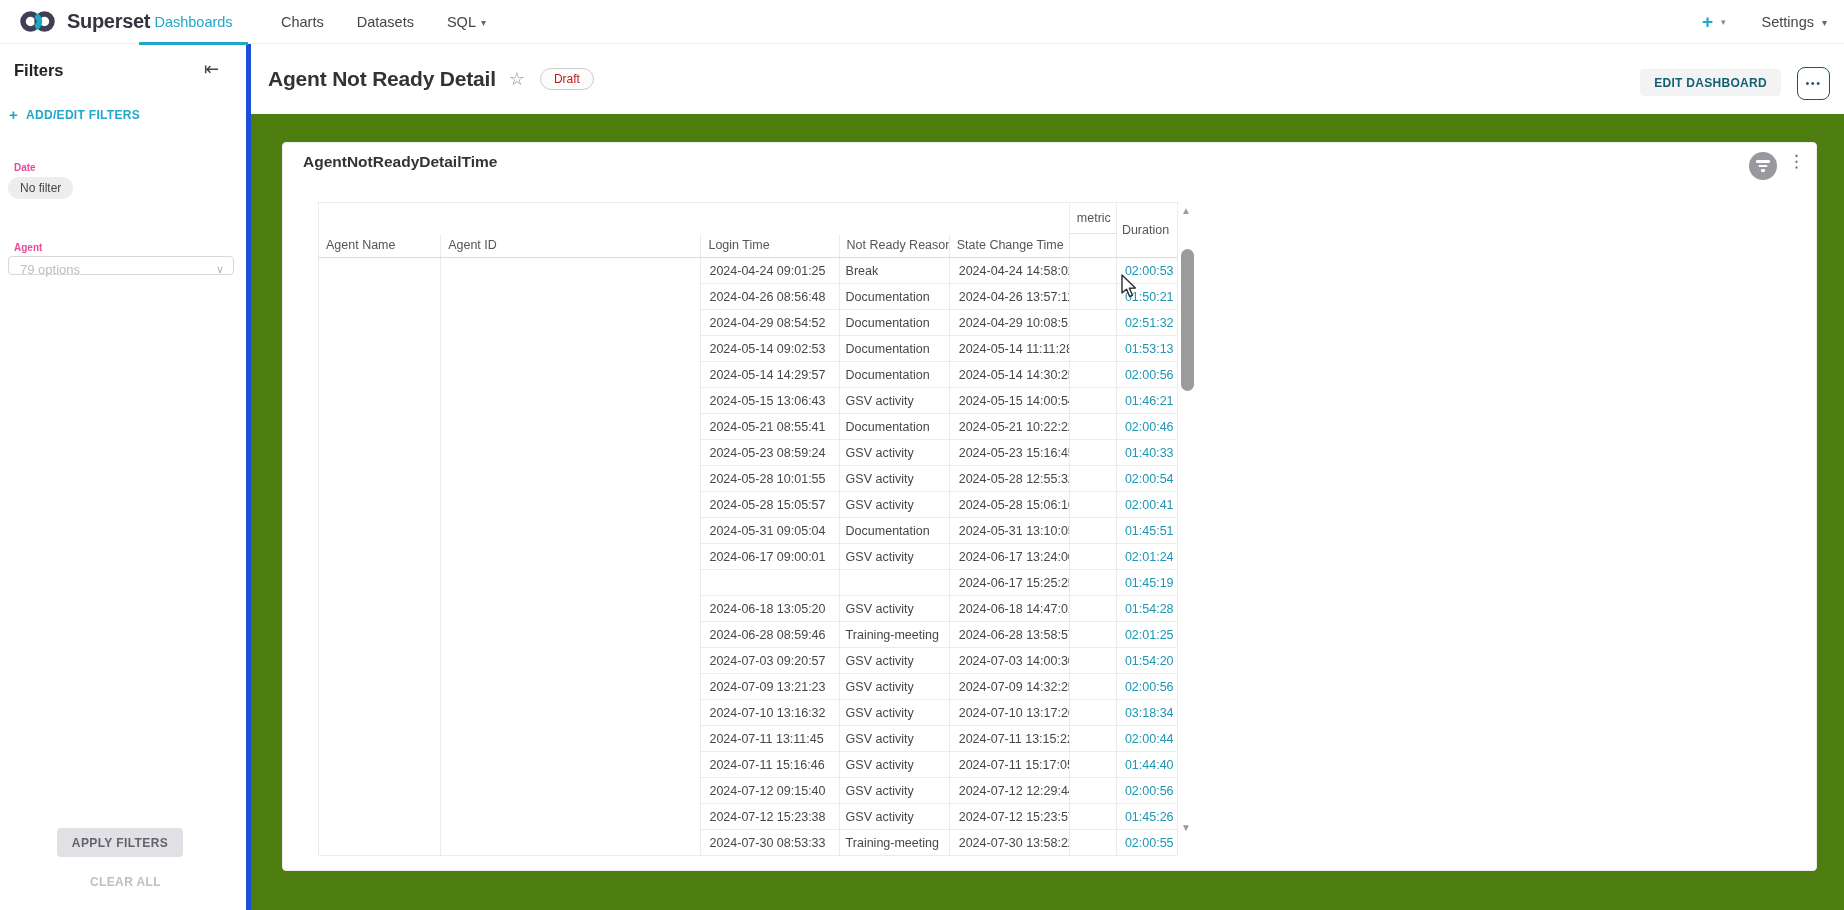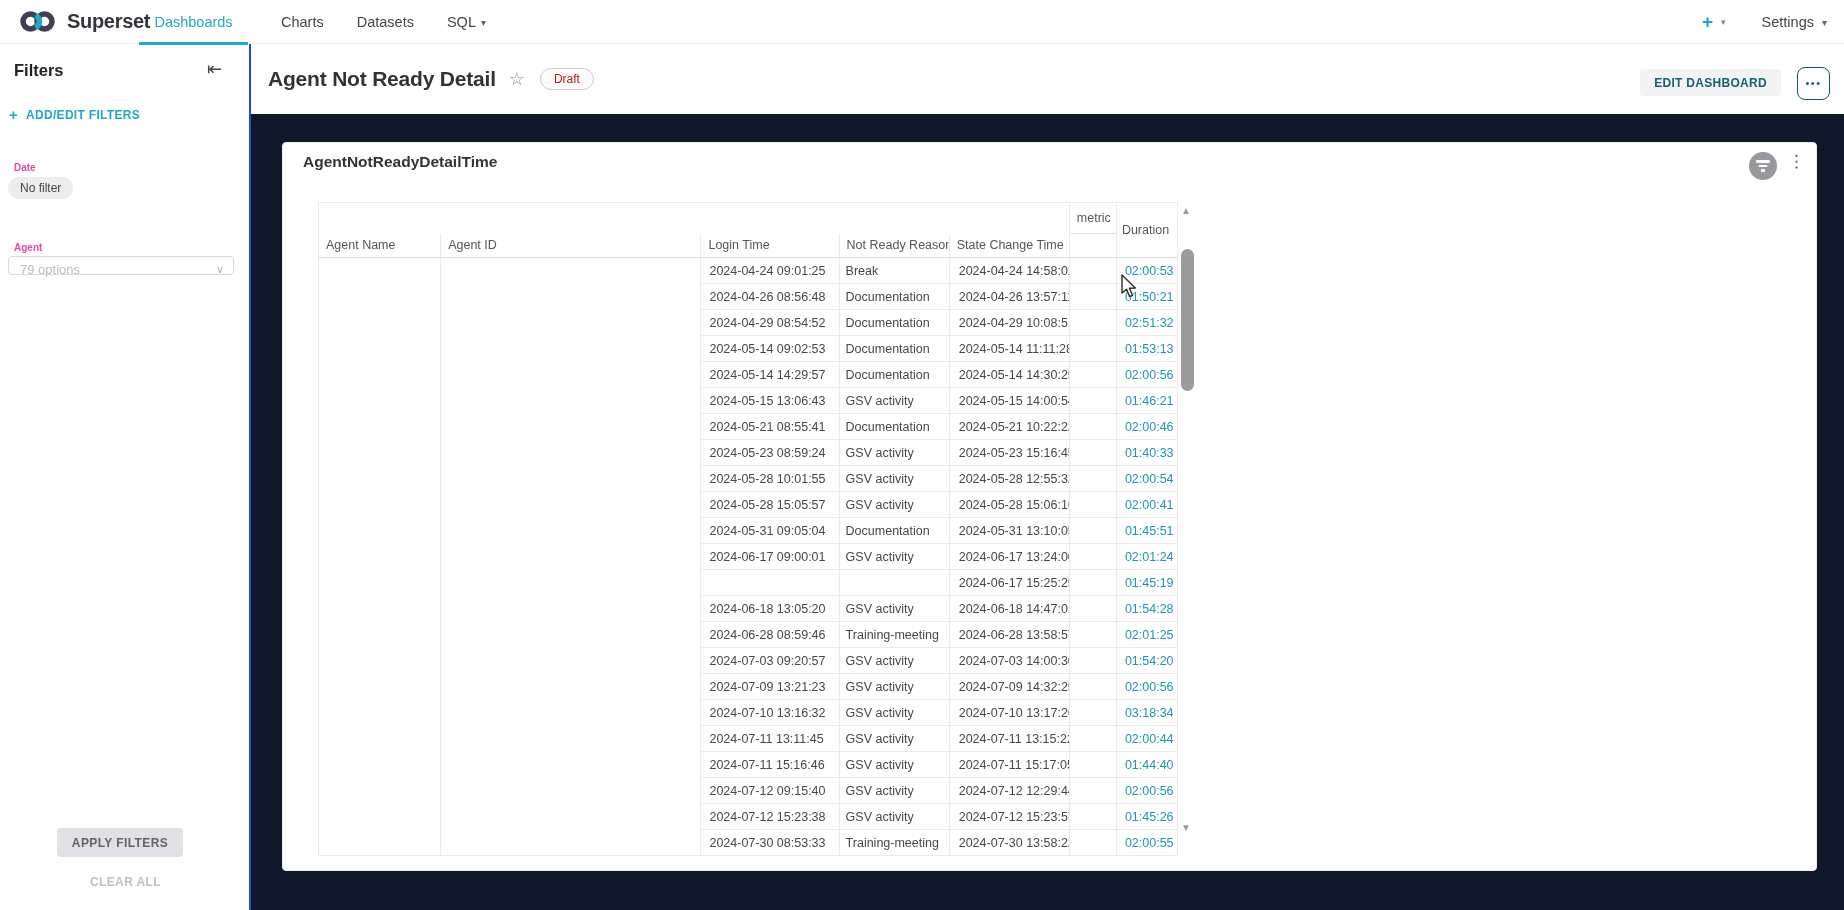--- a/index.html
+++ b/index.html
@@ -18,21 +18,21 @@
   .nav-tab + .nav-tab { margin-left:33px; }
   .nav-tab .caret { font-size:10px; color:#666; margin-left:5px; vertical-align:1px; }
   .nav-right { position:absolute; right:17px; top:0; height:44px; display:flex; align-items:center; gap:8px; }
   .nav-plus { color:#20a7c9; font-size:19px; font-weight:bold; line-height:44px; }
   .nav-plus-caret { font-size:9px; color:#888; margin-right:28px; }
   .nav-settings { font-size:14.5px; color:#454545; }
   .nav-settings-caret { font-size:10px; color:#666; }
 
   
   .sidebar { position:absolute; left:0; top:44px; width:251px; height:866px; background:#fff;
-             border-right:2px solid #1d4ed8; z-index:5; }
+             border-right:5px solid #1d4ed8; z-index:5; }
   .filters-title { position:absolute; left:14px; top:17px; font-size:16.5px; font-weight:bold; color:#222; }
   .collapse-icon { position:absolute; right:27px; top:14px; font-size:18px; color:#444; cursor:pointer; }
   .add-edit { position:absolute; left:9px; top:62px; color:#20a7c9; font-size:12px; font-weight:bold;
               letter-spacing:0.3px; cursor:pointer; display:flex; align-items:center; gap:8px; }
   .add-edit .plus { font-size:15px; font-weight:bold; }
   .f-label { position:absolute; left:14px; font-size:10px; font-weight:bold; color:#ec4899;margin-top:8px; }
   .lbl-date { top:110px; }
   .pill { position:absolute; left:8px; top:133px; background:#ededed; border-radius:11px;
           padding:4px 12px; font-size:12px; color:#454545; }
   .lbl-agent { top:190px; }
@@ -54,21 +54,21 @@
   .draft-pill { margin-left:15px; border:1px solid #cdcdcd; border-radius:12px; background:#fcfcfc;
                 padding:3px 13px; font-size:12px; color:#b91c1c; }
   .edit-btn { position:absolute; right:63px; top:25px; height:27px; padding:0 14px; background:#f3f3f3;
               border:none; border-radius:4px; color:#135f73; font-size:12px; font-weight:bold;
               letter-spacing:0.3px; cursor:pointer; }
   .more-btn { position:absolute; right:14px; top:23px; width:33px; height:33px; background:#fff;
               border:1.5px solid #14586b; border-radius:8px; color:#14586b; font-size:11px;
               letter-spacing:1.5px; text-align:center; line-height:30px; cursor:pointer; }
 
   
-  .content { position:absolute; left:251px; top:114px; right:0; bottom:0; background:#0f172a; }
+  .content { position:absolute; left:251px; top:114px; right:0; bottom:0; background:#4d7c0f; }
   .card { position:absolute; left:31px; top:28px; width:1535px; height:729px; background:#fff;
           border:1px solid #ececec; border-radius:4px; }
   .card-title { position:absolute; left:20px; top:10px; font-size:15.5px; font-weight:bold; color:#333; }
   .filter-badge { position:absolute; left:1466px; top:9px; width:28px; height:28px; border-radius:50%;
                   background:#98989e; cursor:pointer; }
   .filter-badge .bar { position:absolute; left:50%; transform:translateX(-50%); height:2.5px;
                        background:#fff; border-radius:1px; }
   .filter-badge .b1 { top:8px;  width:14px; }
   .filter-badge .b2 { top:12.5px; width:9px; }
   .filter-badge .b3 { top:17px; width:4px; }

